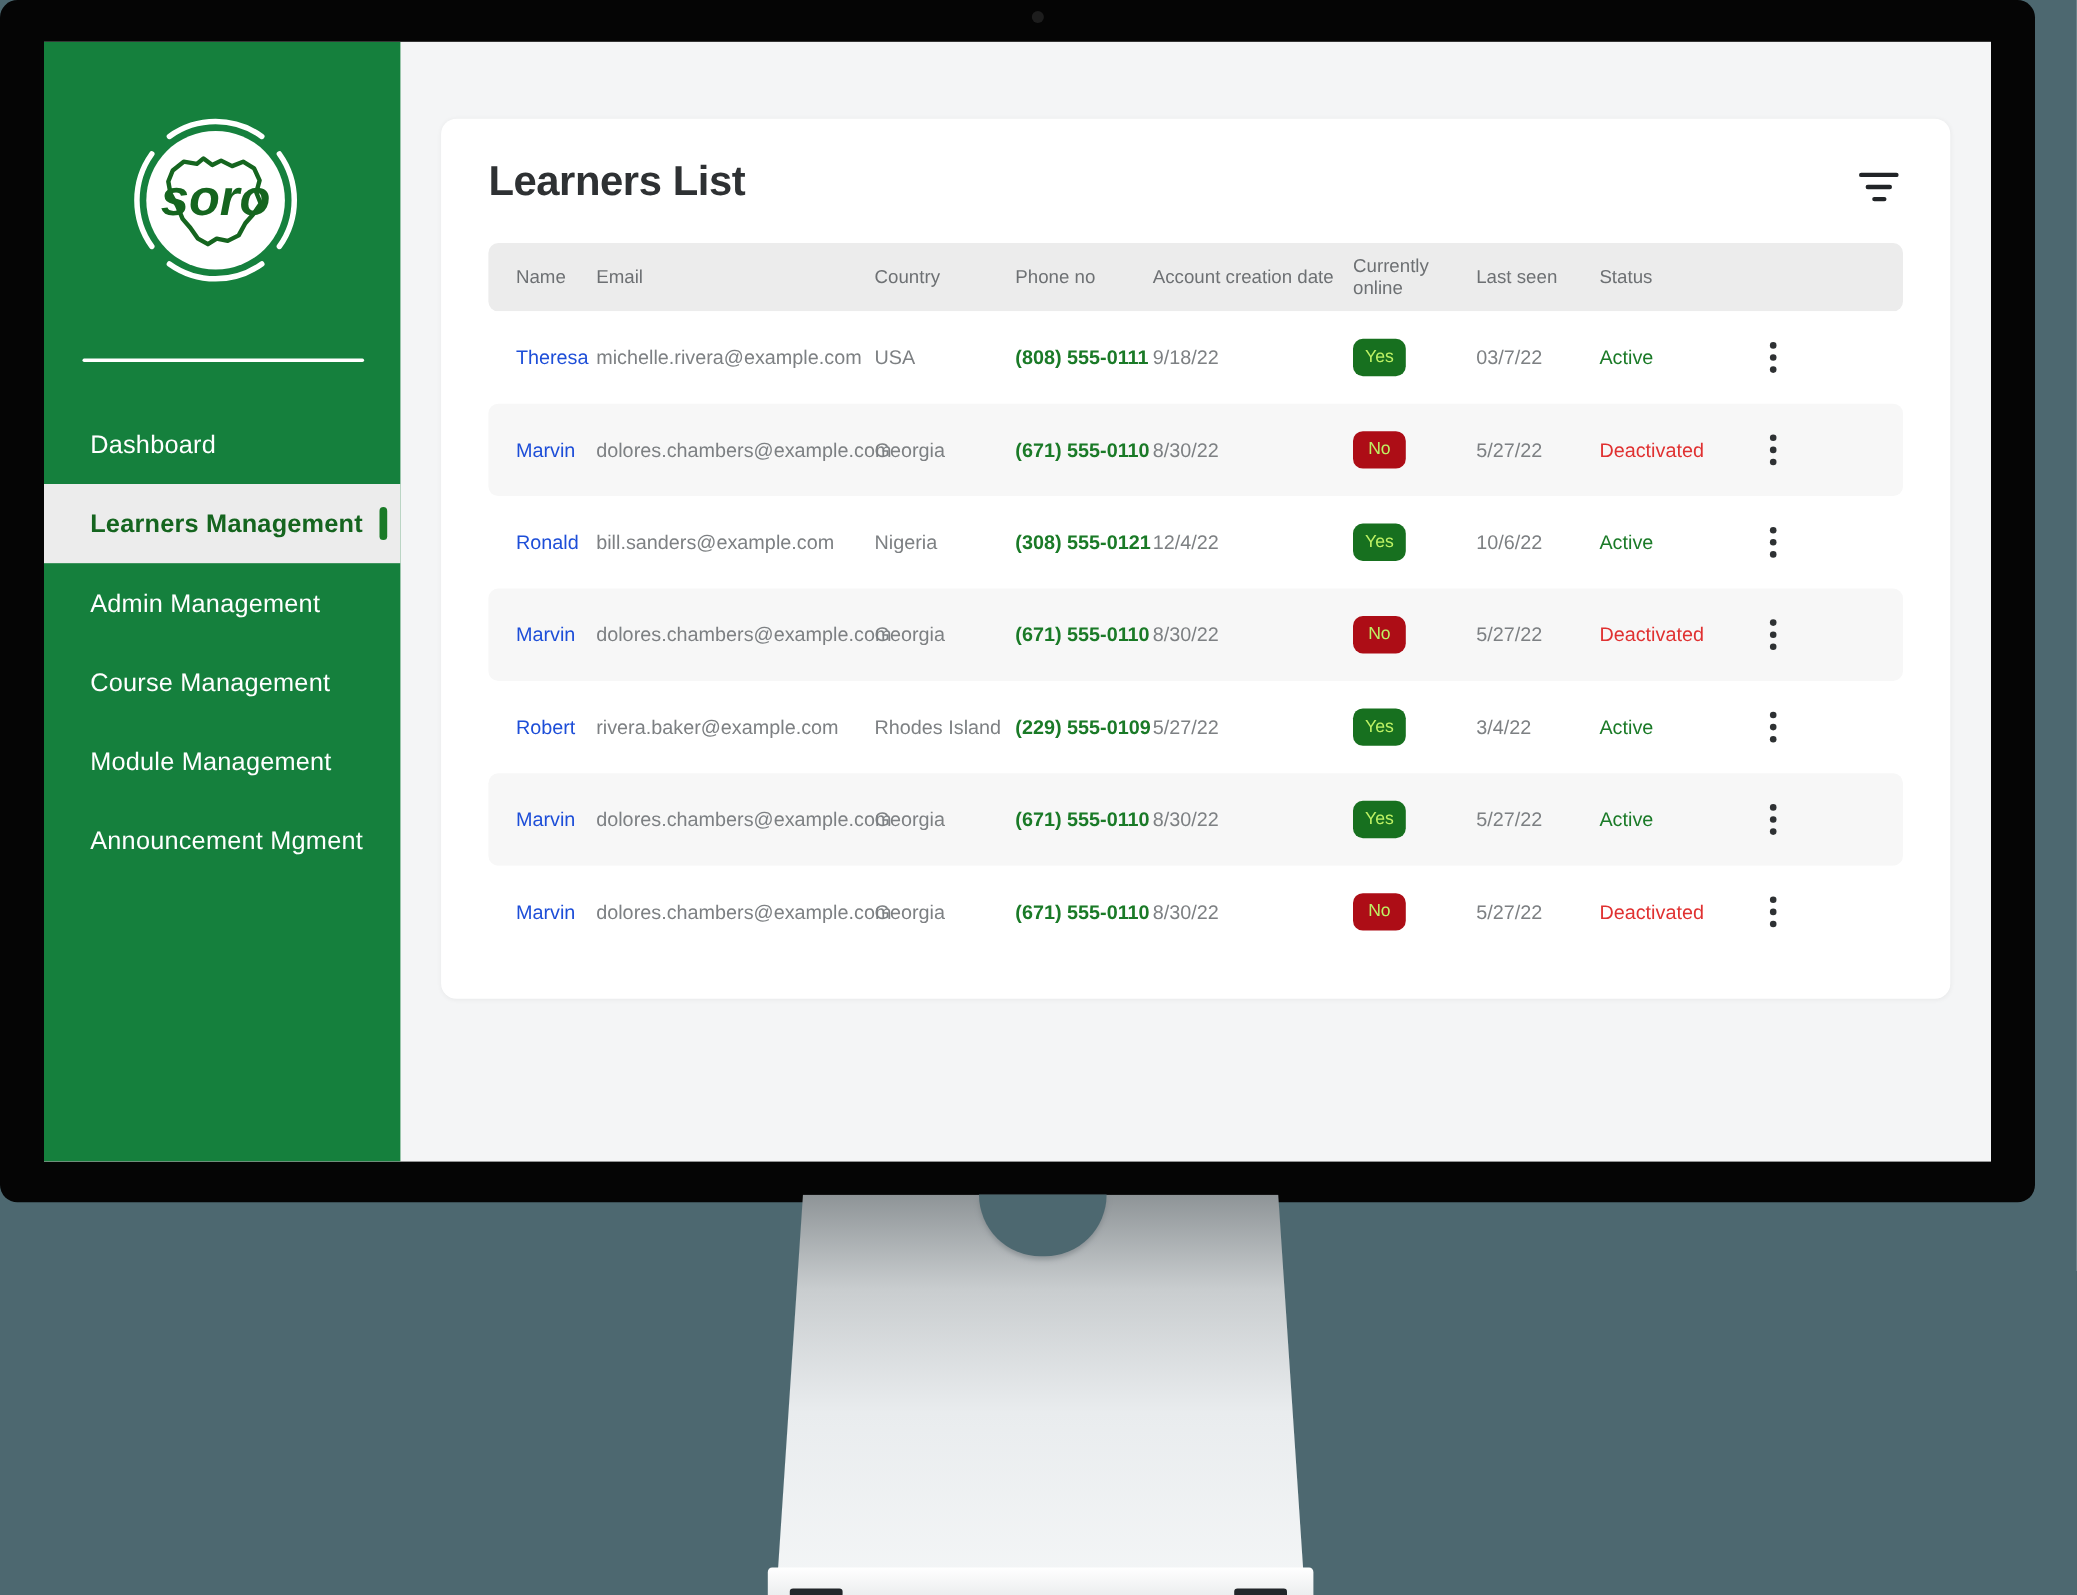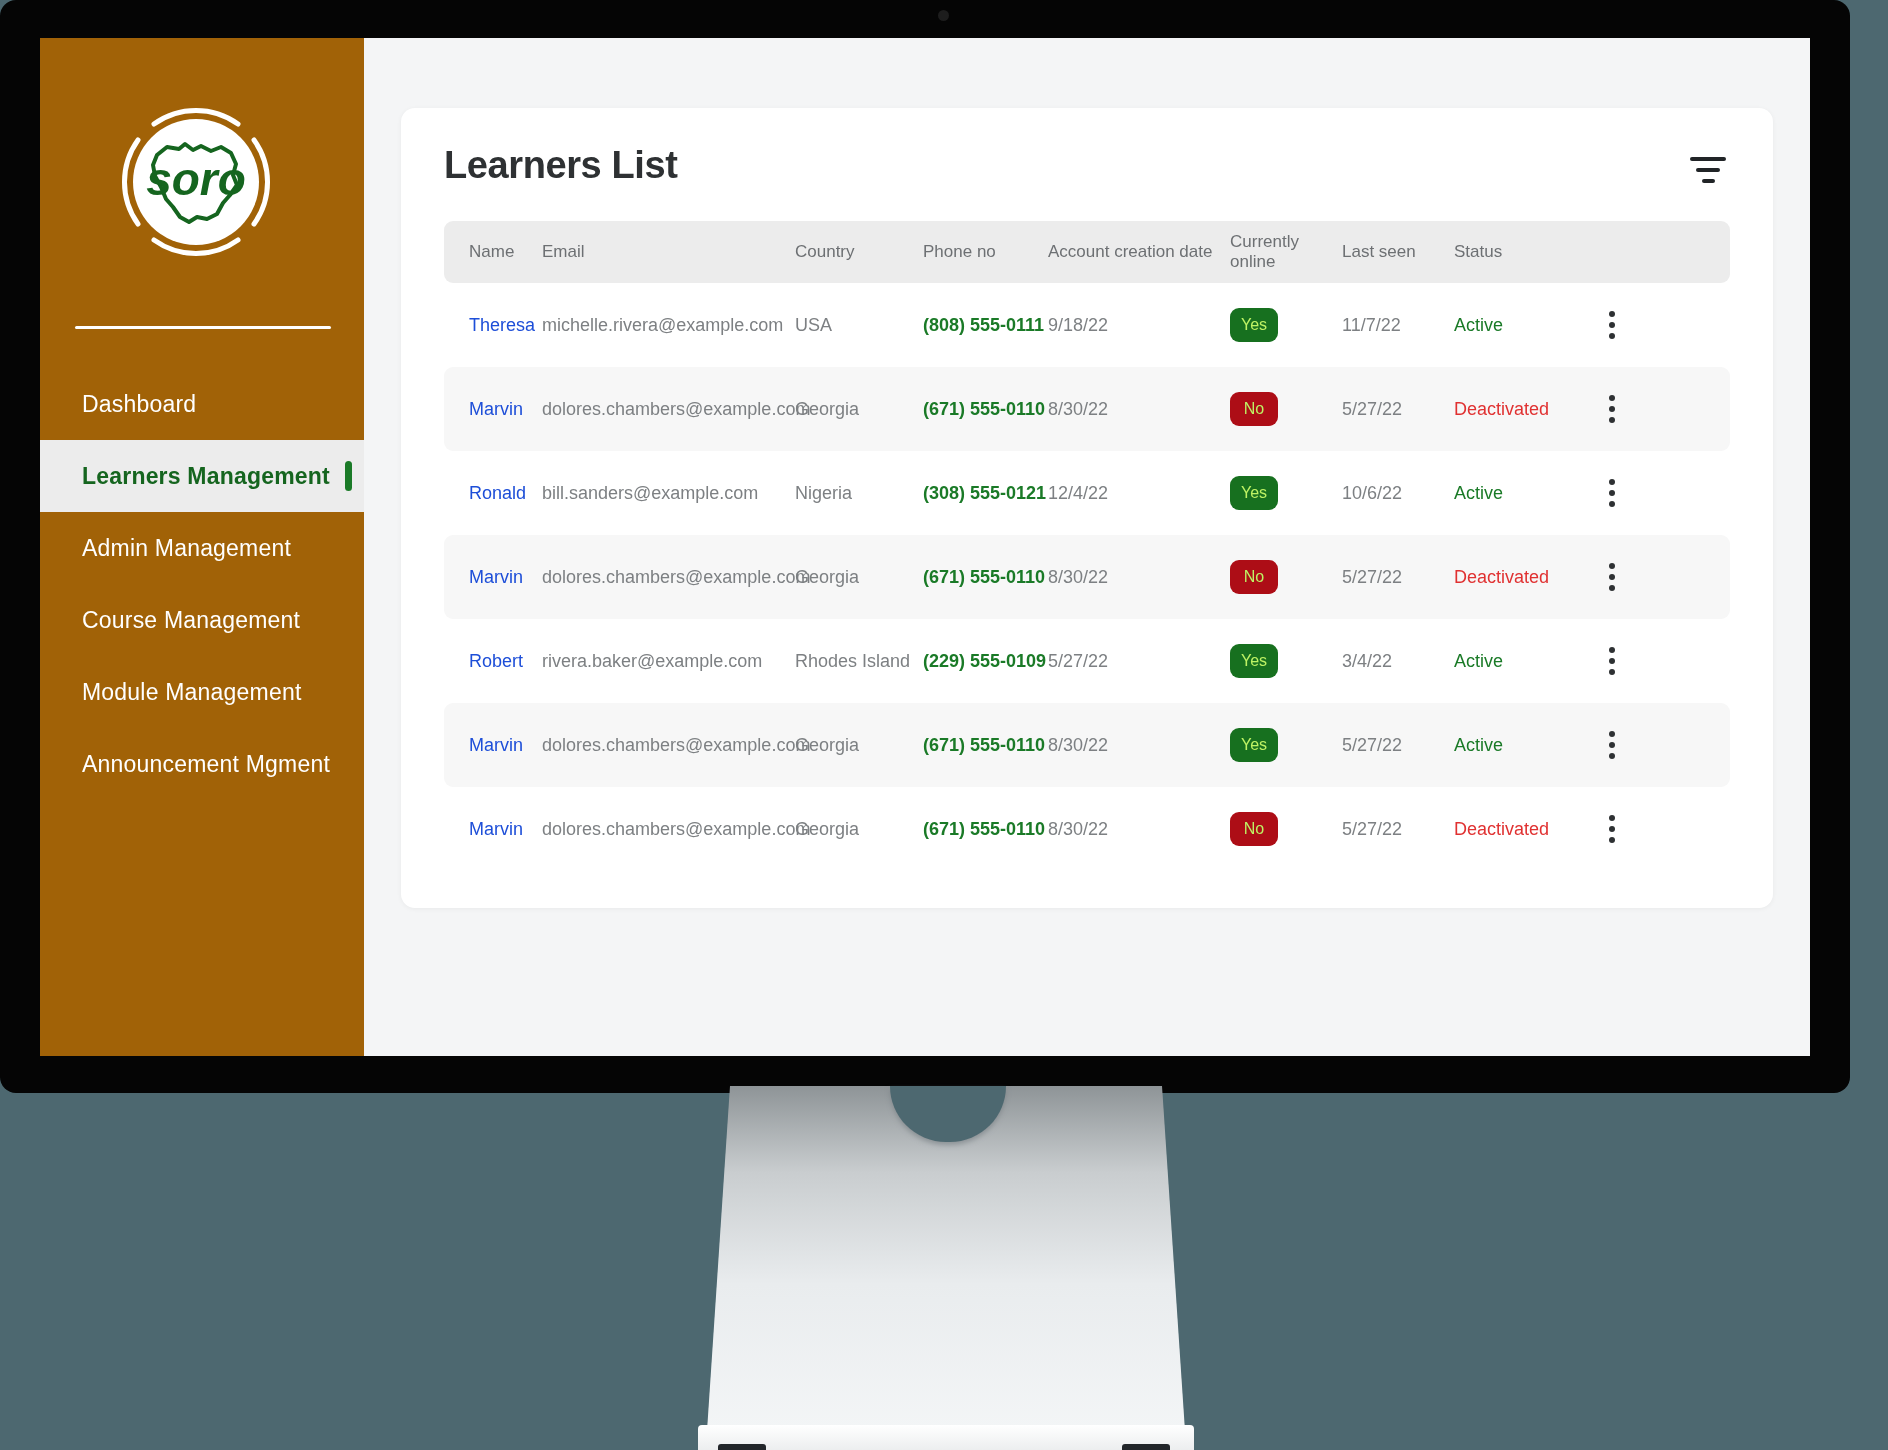--- a/index.html
+++ b/index.html
@@ -87,21 +87,21 @@
     overflow: hidden;
   }
 
   
   #sidebar {
     position: absolute;
     left: 0;
     top: 0;
     width: 324px;
     height: 100%;
-    background: #a16207;
+    background: #15803d;
     text-decoration: underline;
   }
   #logo-wrap {
     position: absolute;
     left: 80px;
     top: 68px;
     width: 152px;
     height: 152px;
   }
   #logo-arc {
@@ -412,21 +412,21 @@
           </div>
 
           <div id="tbody">
               <div class="trow tbody-row">
                 <div class="c-name"><span class="cell-name">Theresa</span></div>
                 <div class="c-email"><span class="cell-email">michelle.rivera@example.com</span></div>
                 <div class="c-country"><span class="cell-country">USA</span></div>
                 <div class="c-phone"><span class="cell-phone">(808) 555-0111</span></div>
                 <div class="c-date"><span class="cell-date">9/18/22</span></div>
                 <div class="c-online"><span class="badge yes">Yes</span></div>
-                <div class="c-seen"><span class="cell-seen">11/7/22</span></div>
+                <div class="c-seen"><span class="cell-seen">03/7/22</span></div>
                 <div class="c-status"><span class="cell-status active">Active</span></div>
                 <div class="c-menu">
                   <span class="kebab">
                     <i></i>
                     <i></i>
                     <i></i>
                   </span>
                 </div>
               </div>
               <div class="trow tbody-row alt">

